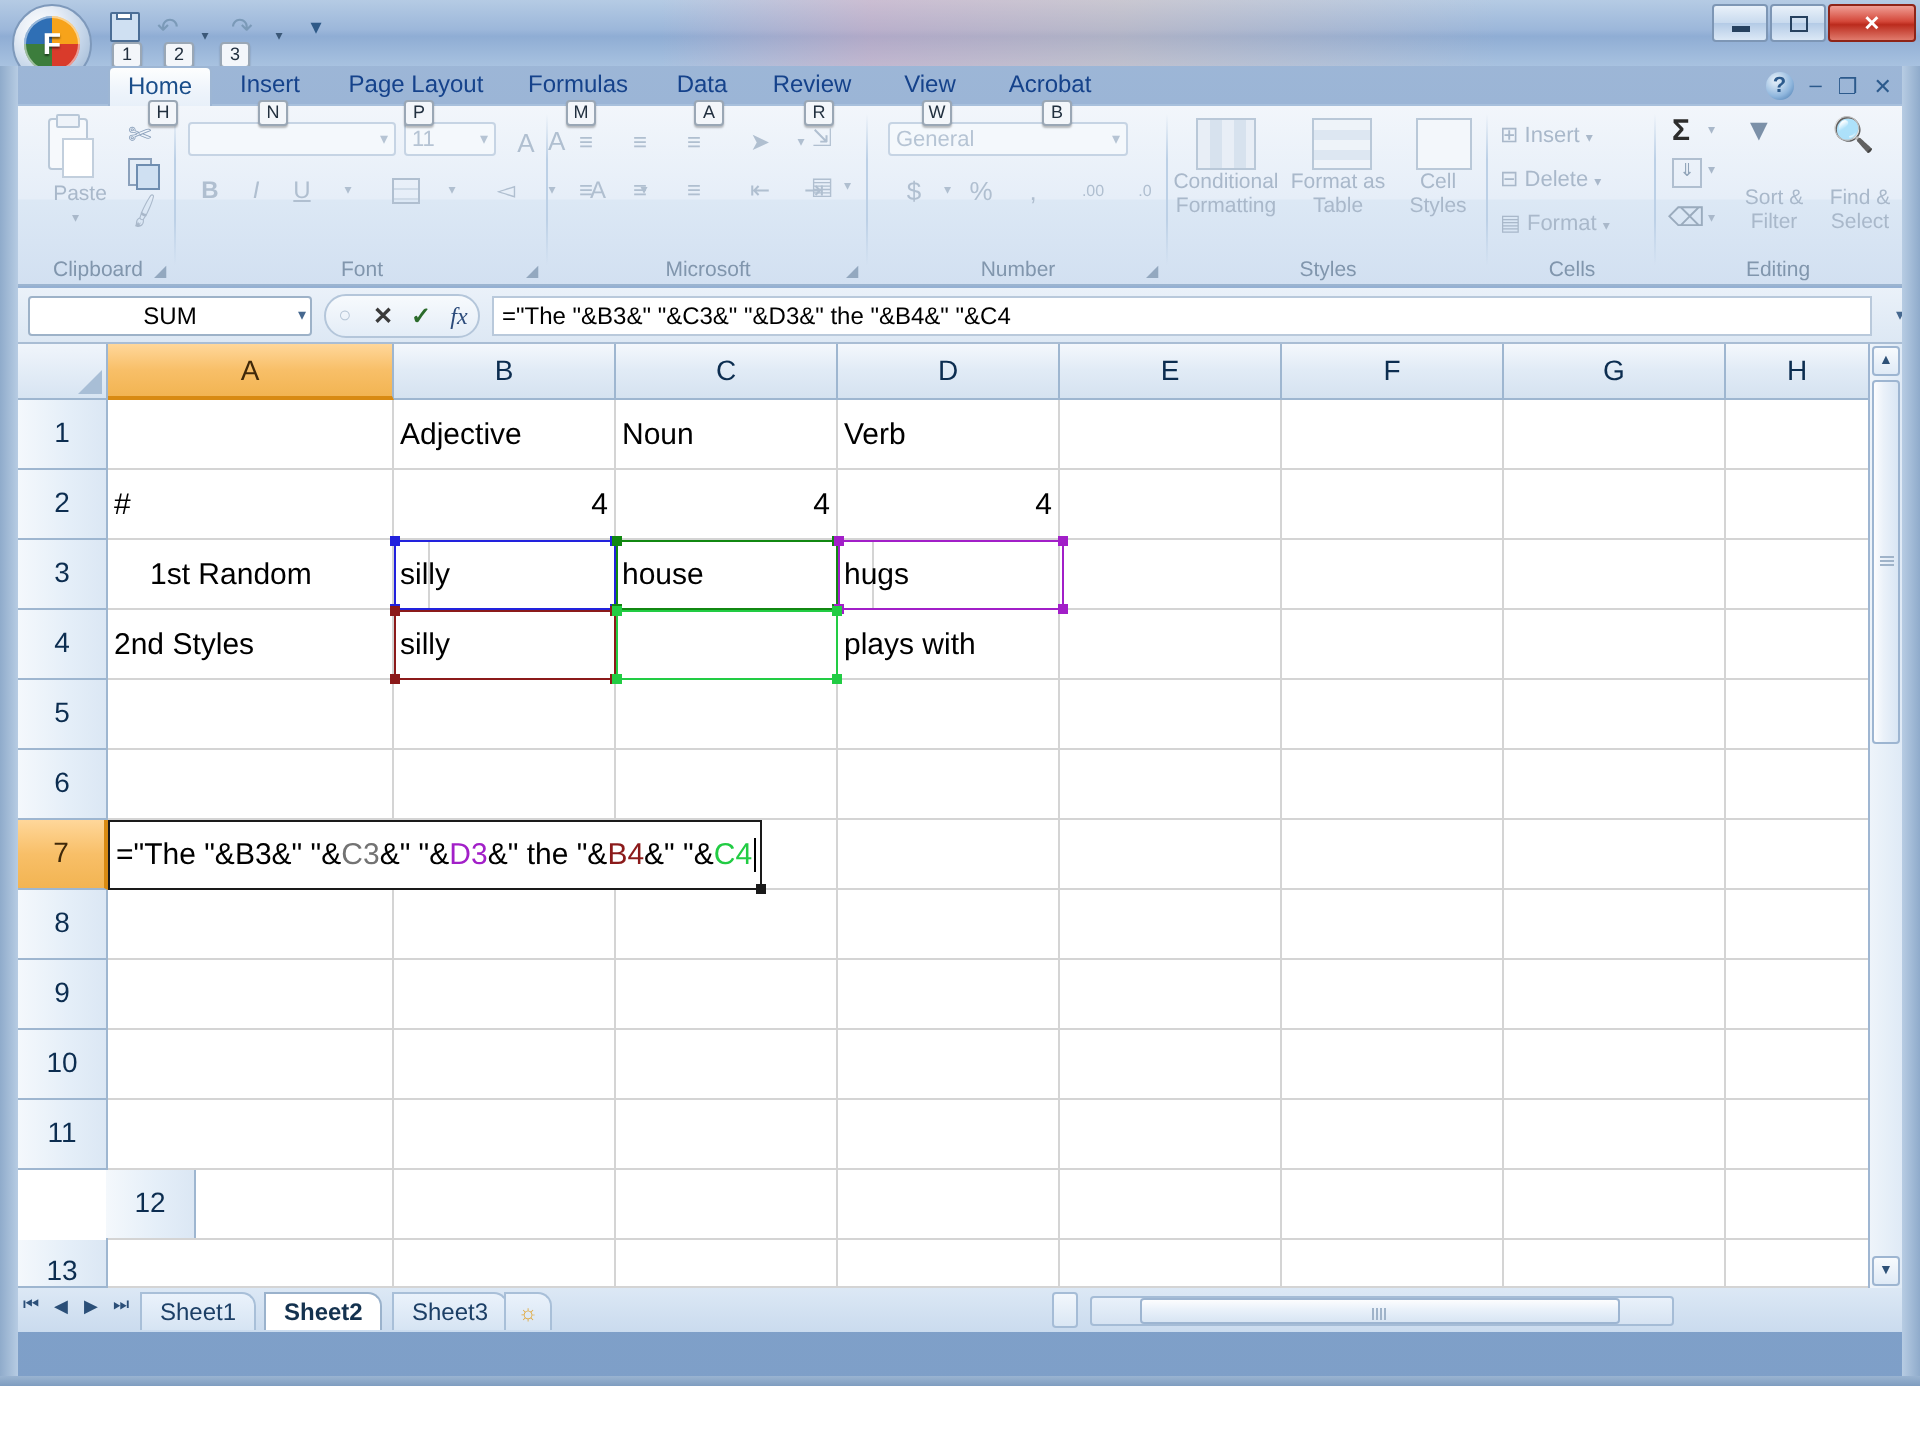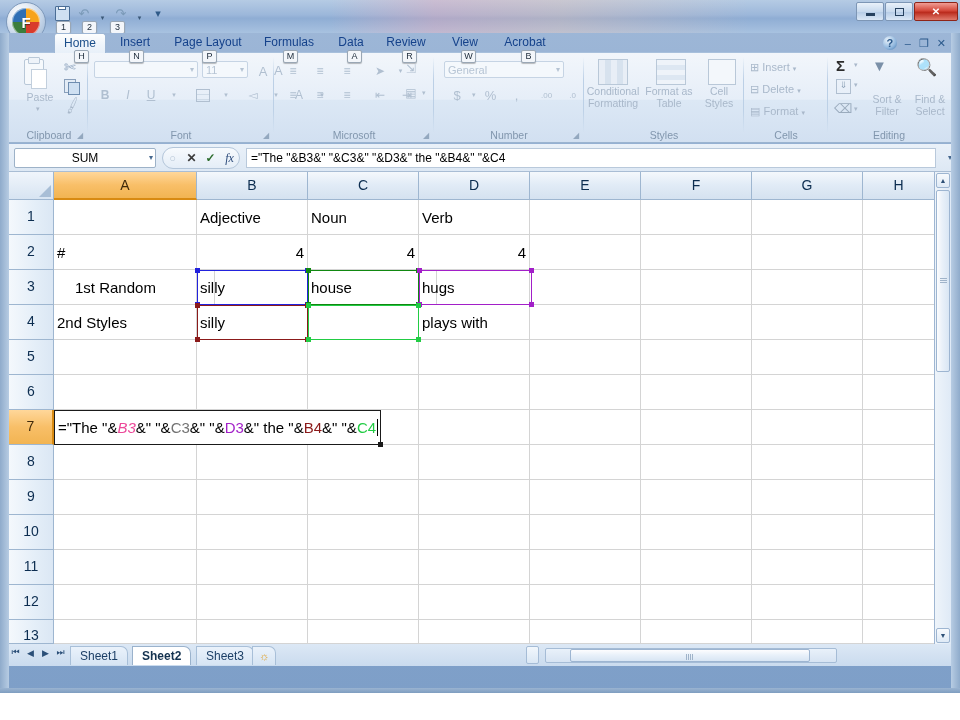--- a/index.html
+++ b/index.html
@@ -589,21 +589,21 @@
     <div class="rowhdr" style="top:63px;height:35px;line-height:33px;">2</div>
     <div class="rowhdr" style="top:98px;height:35px;line-height:33px;">3</div>
     <div class="rowhdr" style="top:133px;height:35px;line-height:33px;">4</div>
     <div class="rowhdr" style="top:168px;height:35px;line-height:33px;">5</div>
     <div class="rowhdr" style="top:203px;height:35px;line-height:33px;">6</div>
     <div class="rowhdr sel" style="top:238px;height:35px;line-height:33px;">7</div>
     <div class="rowhdr" style="top:273px;height:35px;line-height:33px;">8</div>
     <div class="rowhdr" style="top:308px;height:35px;line-height:33px;">9</div>
     <div class="rowhdr" style="top:343px;height:35px;line-height:33px;">10</div>
     <div class="rowhdr" style="top:378px;height:35px;line-height:33px;">11</div>
-    <div class="rowhdr" style="top:413px;height:35px;line-height:33px;">12</div>
+    <div class="rowhdr" style="top:413px;height:35px;line-height:33px;margin-left:44px;">12</div>
     <div class="rowhdr" style="top:448px;height:24px;line-height:30px;overflow:hidden;">13</div>
 
     <div id="grid-lines">
         <div class="cell" style="left: 54px; top: 28px; width: 143px; height: 35px;"></div>
         <div class="cell" style="left: 197px; top: 28px; width: 111px; height: 35px;"></div>
         <div class="cell" style="left: 308px; top: 28px; width: 111px; height: 35px;"></div>
         <div class="cell" style="left: 419px; top: 28px; width: 111px; height: 35px;"></div>
         <div class="cell" style="left: 530px; top: 28px; width: 111px; height: 35px;"></div>
         <div class="cell" style="left: 641px; top: 28px; width: 111px; height: 35px;"></div>
         <div class="cell" style="left: 752px; top: 28px; width: 111px; height: 35px;"></div>
@@ -752,21 +752,21 @@
         <div class="refbox" style="left: 308px; top: 133px; width: 111px; height: 35px; border-color: rgb(34, 204, 68);">
           <span class="h tl" style="background: rgb(34, 204, 68);"></span>
           <span class="h tr" style="background: rgb(34, 204, 68);"></span>
           <span class="h bl" style="background: rgb(34, 204, 68);"></span>
           <span class="h br" style="background: rgb(34, 204, 68);"></span>
         </div>
       </div>
 
     <div class="editcell" id="editcell" style="left: 54px; top: 238px; height: 35px; width: auto; min-width: 143px; padding-right: 2px;">
         <span style="color: rgb(0, 0, 0);">="The "&amp;</span>
-        <span style="color: #ec4899; font-style: italic;">B3</span>
+        <span style="color: #000000;">B3</span>
         <span style="color: rgb(0, 0, 0);">&amp;" "&amp;</span>
         <span style="color: #737373;">C3</span>
         <span style="color: rgb(0, 0, 0);">&amp;" "&amp;</span>
         <span style="color: rgb(162, 31, 200);">D3</span>
         <span style="color: rgb(0, 0, 0);">&amp;" the "&amp;</span>
         <span style="color: rgb(139, 26, 26);">B4</span>
         <span style="color: rgb(0, 0, 0);">&amp;" "&amp;</span>
         <span style="color: rgb(34, 204, 68);">C4</span>
         <span class="caret"></span>
       </div>

